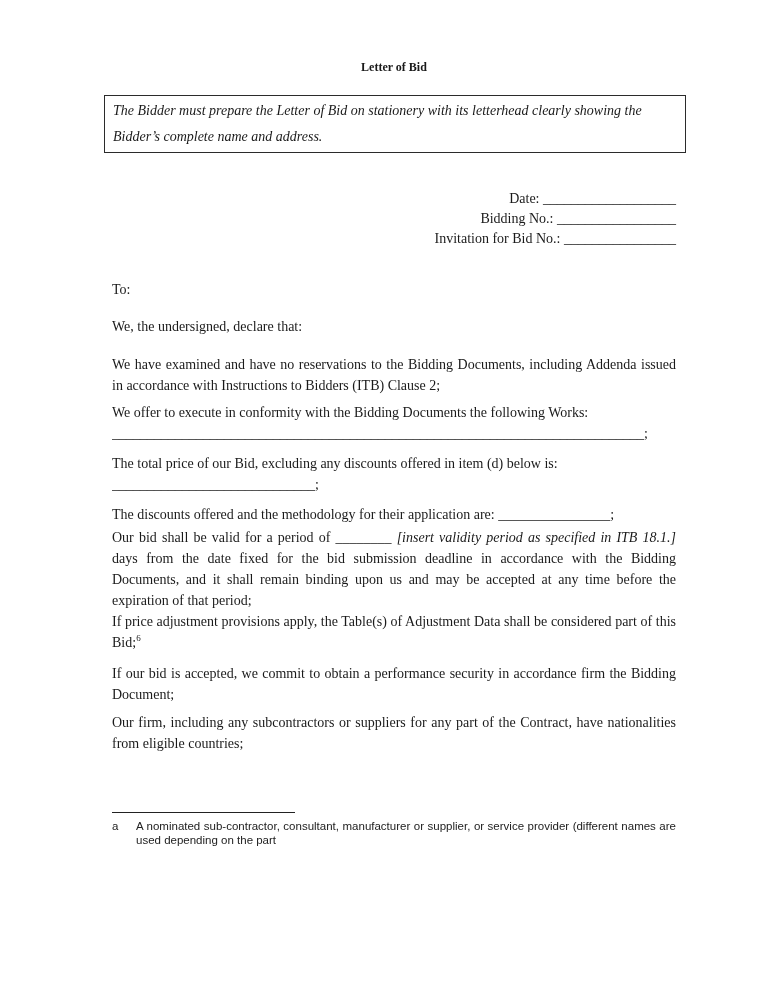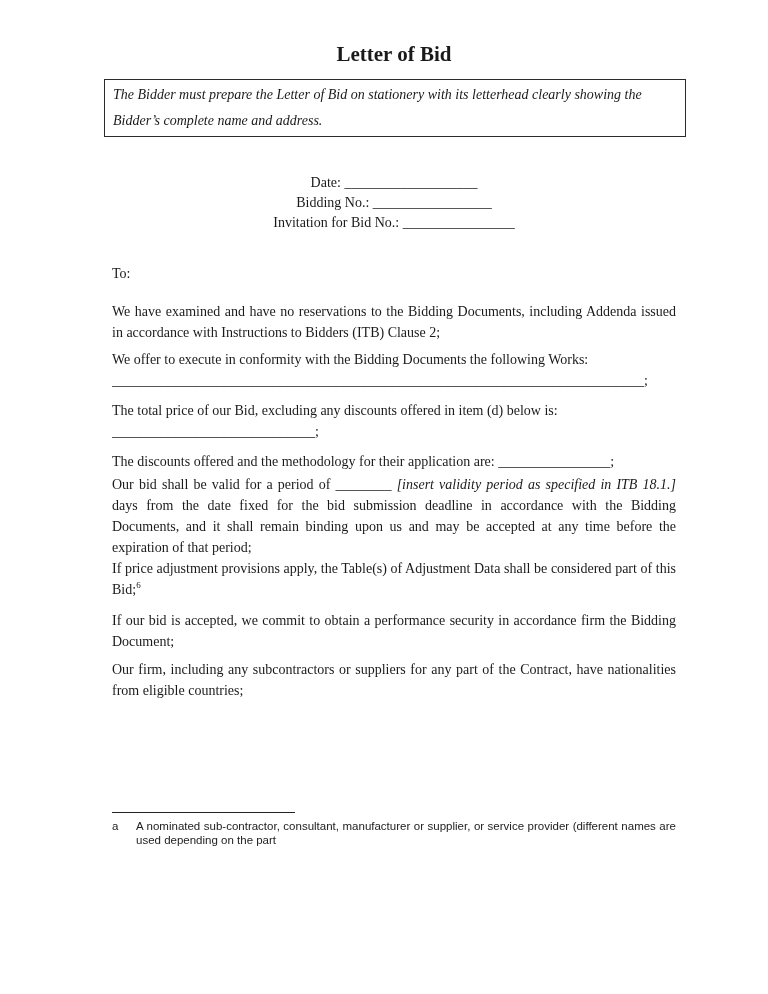--- a/index.html
+++ b/index.html
@@ -9,38 +9,38 @@
     height: 994px;
     margin: 0 auto;
     background: #ffffff;
     box-sizing: border-box;
     padding: 40px 92px 0 112px;
     font-family: "Liberation Serif", serif;
     color: #1a1a1a;
     font-size: 14px;
   }
   .title {
-    margin: 4px;
+    margin: 17px;
     text-align: center;
-    font-size: 21px;
+    font-size: 12px;
     font-weight: bold;
     line-height: 21px;
   }
   .notice-box {
     margin: 14px -10px 0 -8px;
     border: 1px solid #2b2b2b;
     padding: 2px 24px 2px 8px;
     font-style: italic;
     line-height: 26px;
   }
   .notice-box p { margin: 0; }
   .notice-box .note { font-weight: bold; margin-top: 2px; }
   .header-fields {
     margin-top: 36px;
-    text-align: center;
+    text-align: right;
     line-height: 20px;
   }
   .salutation { margin: 30px 0 0 0; line-height: 21px; }
   .intro { margin: 16px 0 0 0; line-height: 21px; }
   .para {
     margin: 0;
     line-height: 21px;
     text-align: justify;
   }
   .p-examined  { margin-top: 17px; }
@@ -97,20 +97,21 @@
   </div>
 
   <div class="header-fields">
     <div><span>Date: </span><span>___________________</span></div>
     <div><span>Bidding No.: </span><span>_________________</span></div>
     <div><span>Invitation for Bid No.: </span><span>________________</span></div>
   </div>
 
   <p class="salutation">To:</p>
 
+  <p class="intro">We, the undersigned, declare that:</p>
 
   <p class="para p-examined">We have examined and have no reservations to the Bidding Documents, including Addenda issued in accordance with Instructions to Bidders (ITB) Clause 2;</p>
 
   <p class="para p-offer"><span>We offer to execute in conformity with the Bidding Documents the following Works:</span><span class="blank-line">____________________________________________________________________________;</span></p>
 
   <p class="para p-total"><span>The total price of our Bid, excluding any discounts offered in item (d) below is:</span><span class="blank-line">_____________________________;</span></p>
 
   <p class="para p-discounts"><span>The discounts offered and the methodology for their application are: </span><span>________________;</span></p>
 
   <p class="para p-validity"><span>Our bid shall be valid for a period of ________ </span><span class="italic">[insert validity period as specified in ITB 18.1.]</span><span> days from the date fixed for the bid submission deadline in accordance with the Bidding Documents, and it shall remain binding upon us and may be accepted at any time before the expiration of that period;</span></p>

